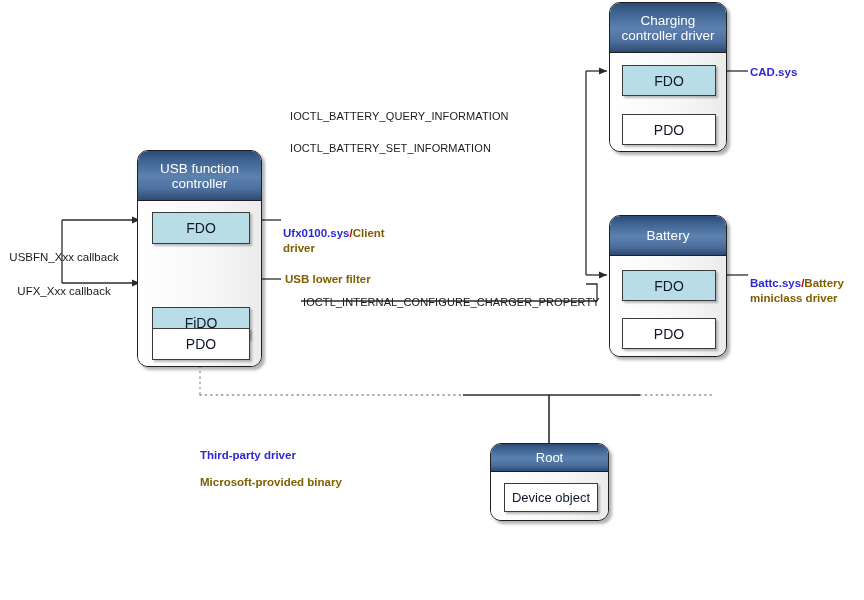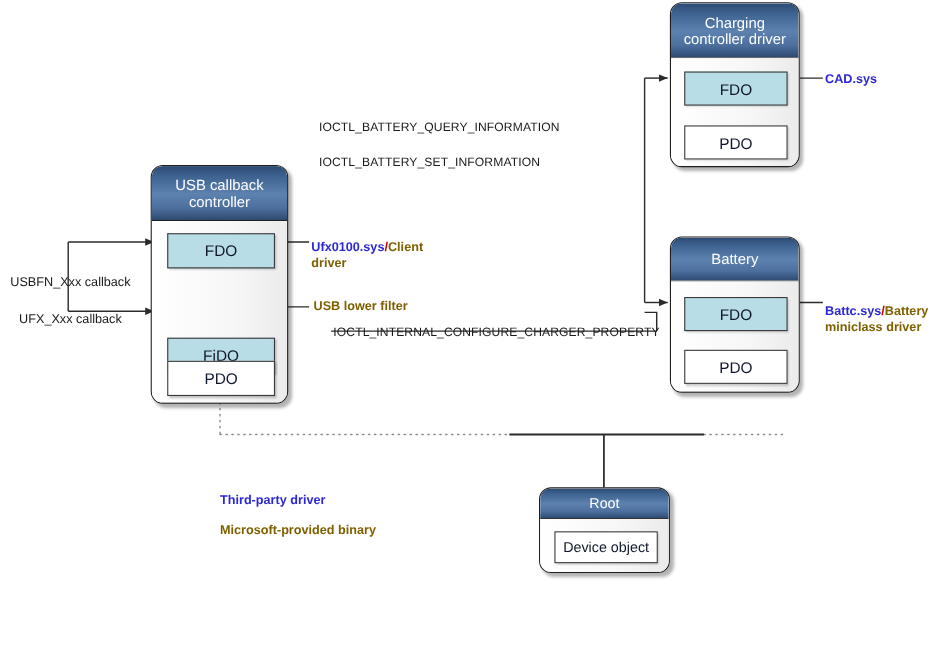--- a/index.html
+++ b/index.html
@@ -157,21 +157,21 @@
       <path d="M640,395 L712,395"></path>
     </g>
 
     <g stroke="#2b2b2b" stroke-width="1.6" fill="none">
       <path d="M463,395 L640,395"></path>
       <path d="M549,395 L549,443"></path>
     </g>
   </svg>
 
   <div class="node" style="left:137px; top:150px; width:125px; height:217px;">
-    <div class="node-header tall">USB callback
+    <div class="node-header tall">USB function
 controller</div>
     <div class="node-body tall">
       <div class="objbox filled" style="left:14px; top:11px; width:98px; height:32px;">FDO</div>
       <div class="objbox filled" style="left:14px; top:70px; width:98px; height:32px;margin-top:36px;">FiDO</div>
       <div class="objbox hollow" style="left:14px; top:127px; width:98px; height:32px;">PDO</div>
     </div>
   </div>
 
   <div class="node" style="left:609px; top:2px; width:118px; height:150px;">
     <div class="node-header tall">Charging
@@ -200,21 +200,21 @@
   <div class="label lbl-ioctl" style="left:290px; top:92px; width:240px;">
     <div>IOCTL_BATTERY_QUERY_INFORMATION</div>
     <div>IOCTL_BATTERY_SET_INFORMATION</div>
   </div>
 
   <div class="label lbl-callback" style="left:8px; top:232px; width:112px;">
     <div>USBFN_Xxx callback</div>
     <div>UFX_Xxx callback</div>
   </div>
 
-  <div class="label lbl-bold" style="left:283px; top:203px; width:112px;">
+  <div class="label lbl-bold" style="left:283px; top:211px; width:112px;">
     <span class="c-blue">Ufx0100.sys</span><span class="c-red">/</span><span class="c-gold">Client driver</span>
   </div>
 
   <div class="label lbl-bold c-gold" style="left:285px; top:272px; width:150px;">USB lower filter</div>
 
   <div class="label lbl-ioctl" style="left:303px; top:294px; width:300px;">IOCTL_INTERNAL_CONFIGURE_CHARGER_PROPERTY</div>
 
   <div class="label lbl-bold c-blue" style="left:750px; top:65px; width:100px;">CAD.sys</div>
 
   <div class="label legend-item c-blue" style="left:200px; top:448px; width:220px;">Third-party driver</div>

